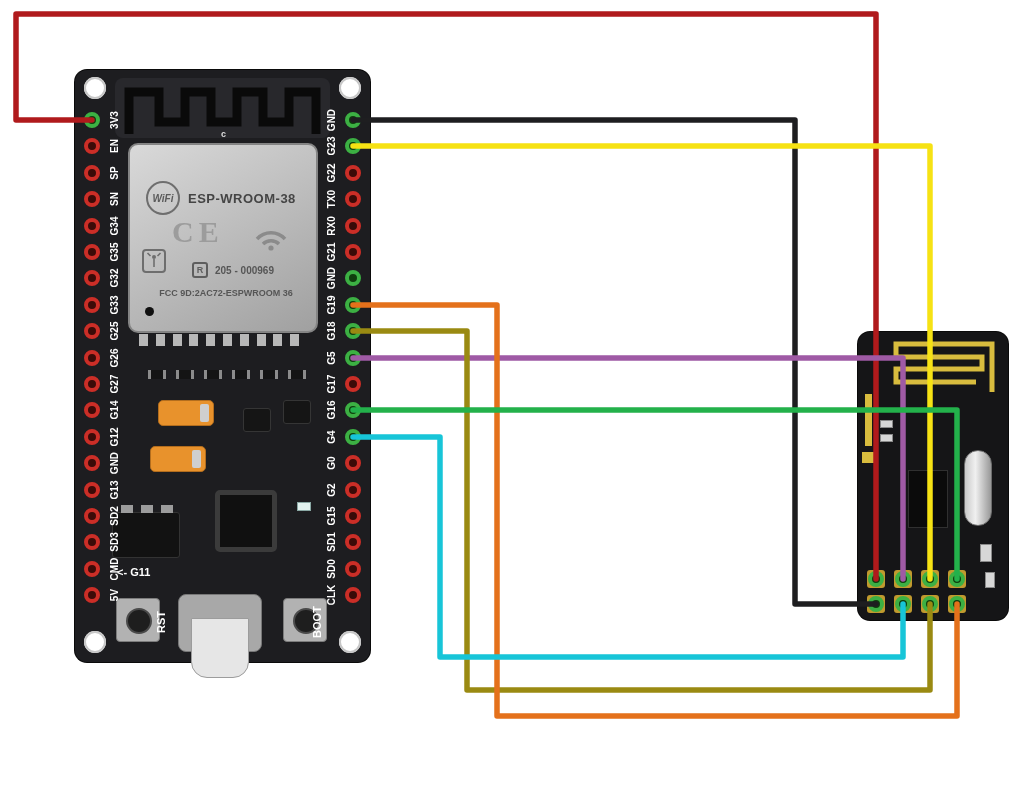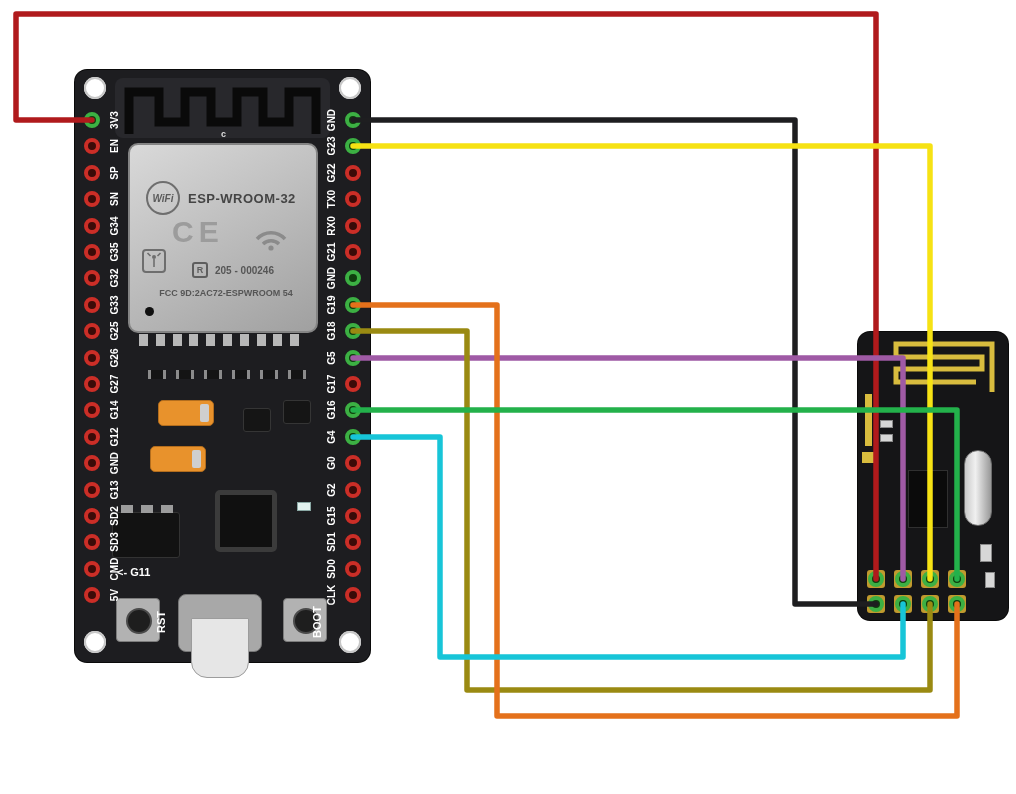--- a/index.html
+++ b/index.html
@@ -16,21 +16,21 @@
             color:#fff;font-size:10px;font-weight:bold;transform:rotate(-90deg);white-space:nowrap;}
 
   .antzone{position:absolute;left:40px;top:8px;width:215px;height:60px;background:#28282c;border-radius:8px;}
   .clabel{position:absolute;left:146px;top:59px;color:#dcdcdc;font-size:9px;font-weight:bold;}
 
   .shield{position:absolute;left:53px;top:73px;width:190px;height:190px;border-radius:10px;
           background:linear-gradient(150deg,#d9d9d9,#a0a0a0);border:2px solid #848484;}
   .wifi-logo{position:absolute;left:16px;top:36px;width:34px;height:34px;border-radius:50%;border:2px solid #6e6e6e;
              color:#5a5a5a;font-size:10px;font-weight:bold;font-style:italic;display:flex;align-items:center;justify-content:center;}
   .model{position:absolute;left:58px;top:46px;font-size:13px;font-weight:bold;color:#454545;letter-spacing:.5px;}
-  .ce{position:absolute;left:42px;top:70px;font-size:30px;font-weight:bold;color:#9c9c9c;letter-spacing:5px;font-family:Liberation Sans, sans-serif;text-align:right;}
+  .ce{position:absolute;left:42px;top:70px;font-size:30px;font-weight:bold;color:#9c9c9c;letter-spacing:5px;font-family:Liberation Serif, serif;text-align:right;}
   .arcs{position:absolute;left:122px;top:72px;}
   .antbox{position:absolute;left:12px;top:104px;width:24px;height:24px;border:2px solid #6e6e6e;border-radius:4px;
           display:flex;align-items:center;justify-content:center;}
   .rmark{position:absolute;left:62px;top:117px;width:16px;height:16px;border:2px solid #5e5e5e;border-radius:3px;
          font-size:9px;font-weight:bold;color:#5e5e5e;display:flex;align-items:center;justify-content:center;}
   .cert{position:absolute;left:85px;top:120px;font-size:10px;font-weight:bold;color:#565656;}
   .fcc{position:absolute;left:8px;top:143px;width:176px;text-align:center;font-size:9px;font-weight:bold;color:#565656;}
   .sdot{position:absolute;left:15px;top:162px;width:9px;height:9px;border-radius:50%;background:#101010;}
 
   .castel{position:absolute;left:64px;top:264px;width:168px;height:12px;
@@ -78,36 +78,36 @@
 
     <div class="antzone">
       <svg width="215" height="60" viewBox="0 0 215 60">
         <path d="M14 56 V14 H44 V44 H70 V14 H96 V44 H122 V14 H148 V44 H174 V14 H201 V56" fill="none" stroke="#0a0a0a" stroke-width="9"></path>
       </svg>
     </div>
     <div class="clabel">c</div>
 
     <div class="shield">
       <div class="wifi-logo">WiFi</div>
-      <div class="model">ESP-WROOM-32</div>
+      <div class="model">ESP-WROOM-38</div>
       <div class="ce">CE</div>
       <svg class="arcs" width="38" height="34" viewBox="0 0 38 34">
         <path d="M5 22 A19 19 0 0 1 33 22" fill="none" stroke="#8b8b8b" stroke-width="3.5"></path>
         <path d="M11 27 A11.5 11.5 0 0 1 27 27" fill="none" stroke="#8b8b8b" stroke-width="3.5"></path>
         <circle cx="19" cy="31" r="2.6" fill="#8b8b8b"></circle>
       </svg>
       <div class="antbox">
         <svg width="18" height="18" viewBox="0 0 18 18">
           <circle cx="9" cy="5" r="2" fill="#6e6e6e"></circle>
           <path d="M9 7 V15 M5.5 4 L2.5 1 M12.5 4 L15.5 1" stroke="#6e6e6e" stroke-width="1.6" fill="none"></path>
         </svg>
       </div>
       <div class="rmark">R</div>
-      <div class="cert">205 - 000246</div>
-      <div class="fcc">FCC 9D:2AC72-ESPWROOM 54</div>
+      <div class="cert">205 - 000969</div>
+      <div class="fcc">FCC 9D:2AC72-ESPWROOM 36</div>
       <div class="sdot"></div>
     </div>
 
     <div class="castel"></div>
 
     <div class="chip" style="left:73px;top:300px;"></div>
     <div class="chip" style="left:101px;top:300px;"></div>
     <div class="chip" style="left:129px;top:300px;"></div>
     <div class="chip" style="left:157px;top:300px;"></div>
     <div class="chip" style="left:185px;top:300px;"></div>

